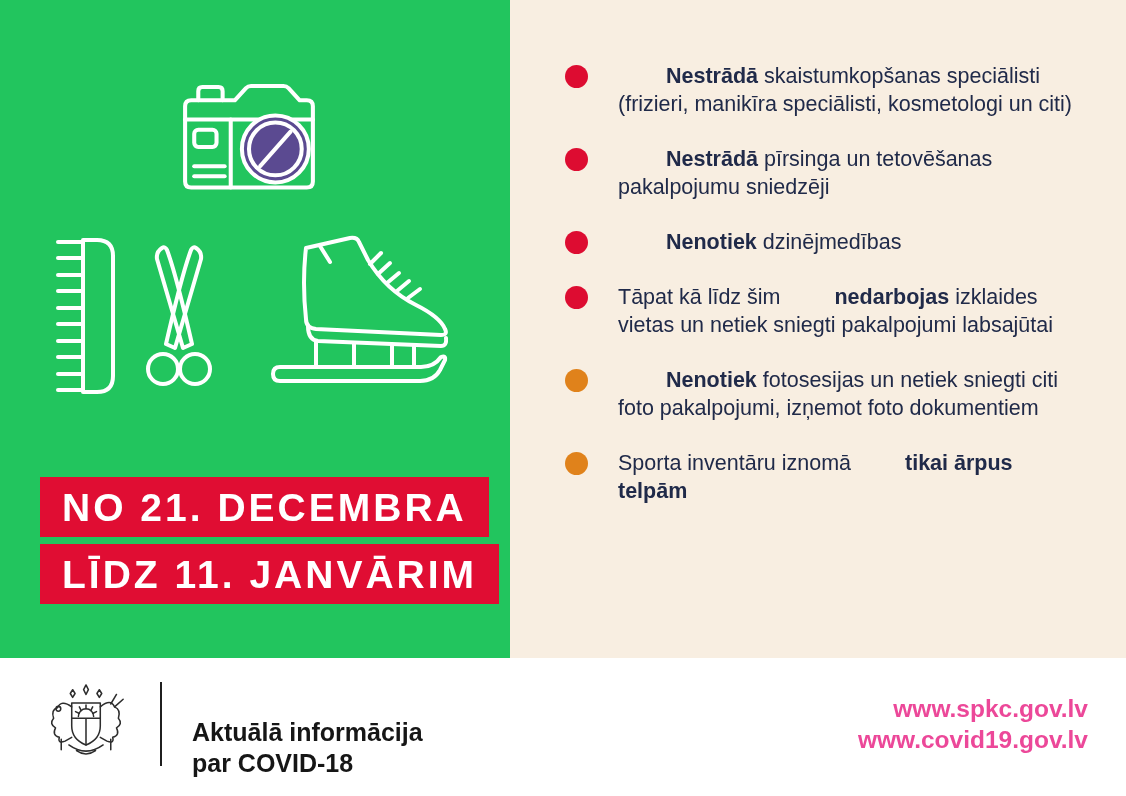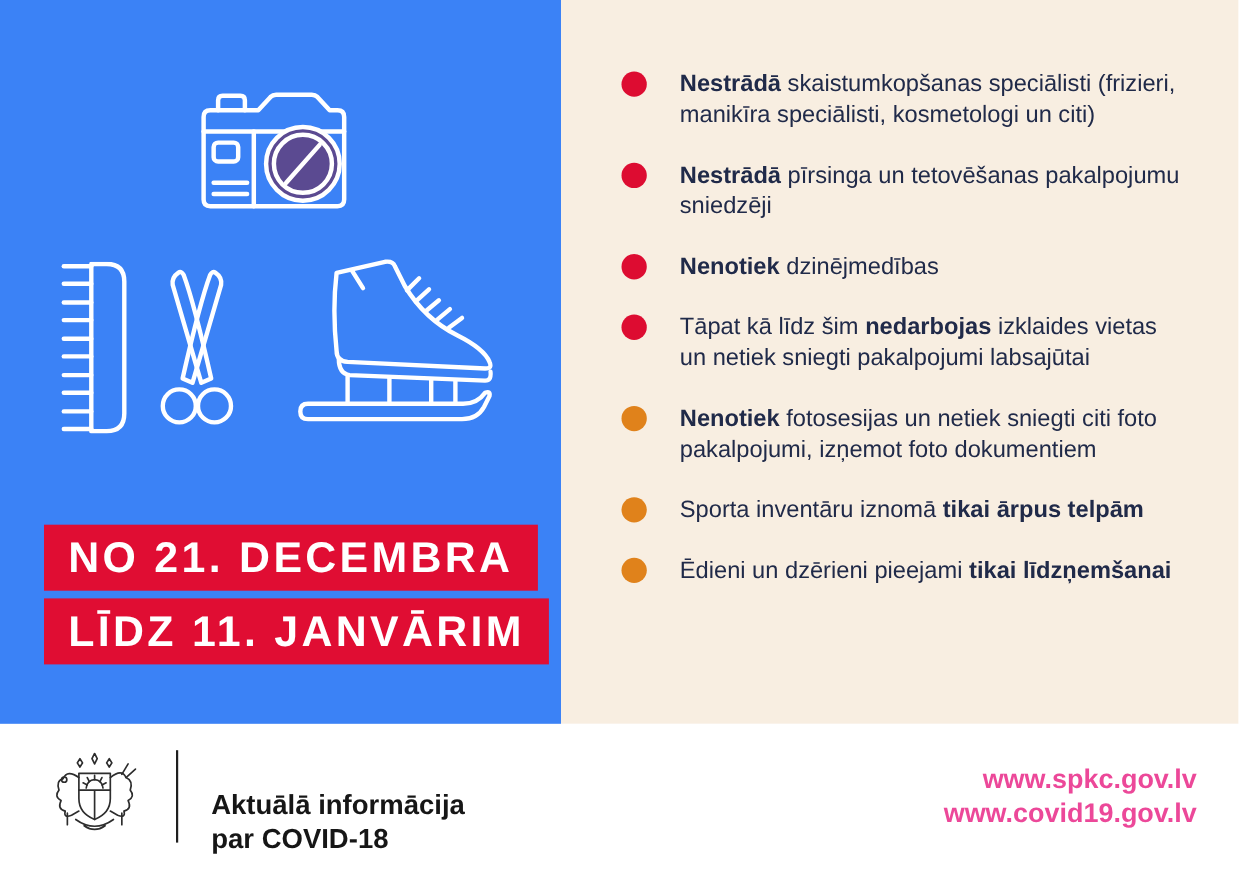--- a/index.html
+++ b/index.html
@@ -1,40 +1,40 @@
 <!DOCTYPE html>
 <html><head>
 <meta charset="utf-8">
 <style>
   * { margin:0; padding:0; box-sizing:border-box; }
   body { font-family:"Liberation Sans", sans-serif; background:#ffffff; }
   .page { width:1126px; height:796px; display:flex; flex-direction:column; overflow:hidden; }
   .main { display:flex; height:658px; }
 
   
-  .left-panel { width:510px; background:#3b82f6; position:relative; flex:0 0 510px; }
+  .left-panel { width:510px; background:#22c55e; position:relative; flex:0 0 510px; }
   .icon { position:absolute; }
   .icon svg { display:block; }
   .icon-camera  { left:178px; top:82px;  width:142px; height:112px; }
   .icon-comb    { left:55px;  top:238px; width:62px;  height:156px; }
   .icon-scissors{ left:132px; top:244px; width:94px;  height:152px; }
   .icon-skate   { left:264px; top:234px; width:184px; height:162px; }
 
   .banner { position:absolute; left:40px; top:477px; }
   .banner-line { width:fit-content; background:#e00d33; color:#ffffff;
     font-weight:700; font-size:39px; letter-spacing:3px; line-height:1;
     padding:11px 22px 10px 22px; margin-bottom:7px; white-space:nowrap; }
 
   
   .right-panel { flex:1; background:#f8eee1; padding:62px 40px 0 55px; }
   .restrictions { list-style:none; }
   .restrictions li { display:flex; margin-bottom:27px; }
   .dot { width:23px; height:23px; border-radius:50%; flex:0 0 23px; margin:3px 30px 0 0; }
   .item-text { font-size:21.5px; line-height:28px; color:#202a49; max-width:462px; }
-  .item-text b { font-weight:700; }
+  .item-text b { font-weight:700;margin-left:48px; }
 
   
   .footer { flex:1; background:#ffffff; display:flex; align-items:center; padding:0 38px 6px 40px; }
   .crest { width:92px; height:80px; flex:0 0 92px; }
   .crest svg { display:block; width:100%; height:100%; }
   .footer-divider { width:2px; height:84px; background:#1f1f1f; margin:0 30px 0 28px; }
   .info-text { font-size:25px; font-weight:700; color:#161616; line-height:31px;margin-top:48px; }
   .urls { margin-left:auto; text-align:right; font-size:24.5px; font-weight:700; color:#ec4899; line-height:31px; }
 </style>
 </head>
@@ -125,24 +125,20 @@
             <span class="item-text"><span>Tāpat kā līdz šim </span><b>nedarbojas</b><span> izklaides vietas un netiek sniegti pakalpojumi labsajūtai</span></span>
           </li>
           <li>
             <span class="dot" style="background: rgb(224, 130, 27);"></span>
             <span class="item-text"><b>Nenotiek</b><span> fotosesijas un netiek sniegti citi foto pakalpojumi, izņemot foto dokumentiem</span></span>
           </li>
           <li>
             <span class="dot" style="background: rgb(224, 130, 27);"></span>
             <span class="item-text"><span>Sporta inventāru iznomā </span><b>tikai ārpus telpām</b></span>
           </li>
-          <li>
-            <span class="dot" style="background: rgb(224, 130, 27);"></span>
-            <span class="item-text"><span>Ēdieni un dzērieni pieejami </span><b>tikai līdzņemšanai</b></span>
-          </li>
         </ul>
     </div>
   </div>
 
   <div class="footer">
     <span class="crest">
       <svg viewBox="0 0 96 84" fill="none" stroke="#2d2d2d" stroke-width="1.6" stroke-linecap="round" stroke-linejoin="round">
         <path d="M48,1 L50.5,6 L48,11 L45.5,6 Z"></path>
         <path d="M34,6 L36.5,10 L34,14 L31.5,10 Z"></path>
         <path d="M62,6 L64.5,10 L62,14 L59.5,10 Z"></path>

